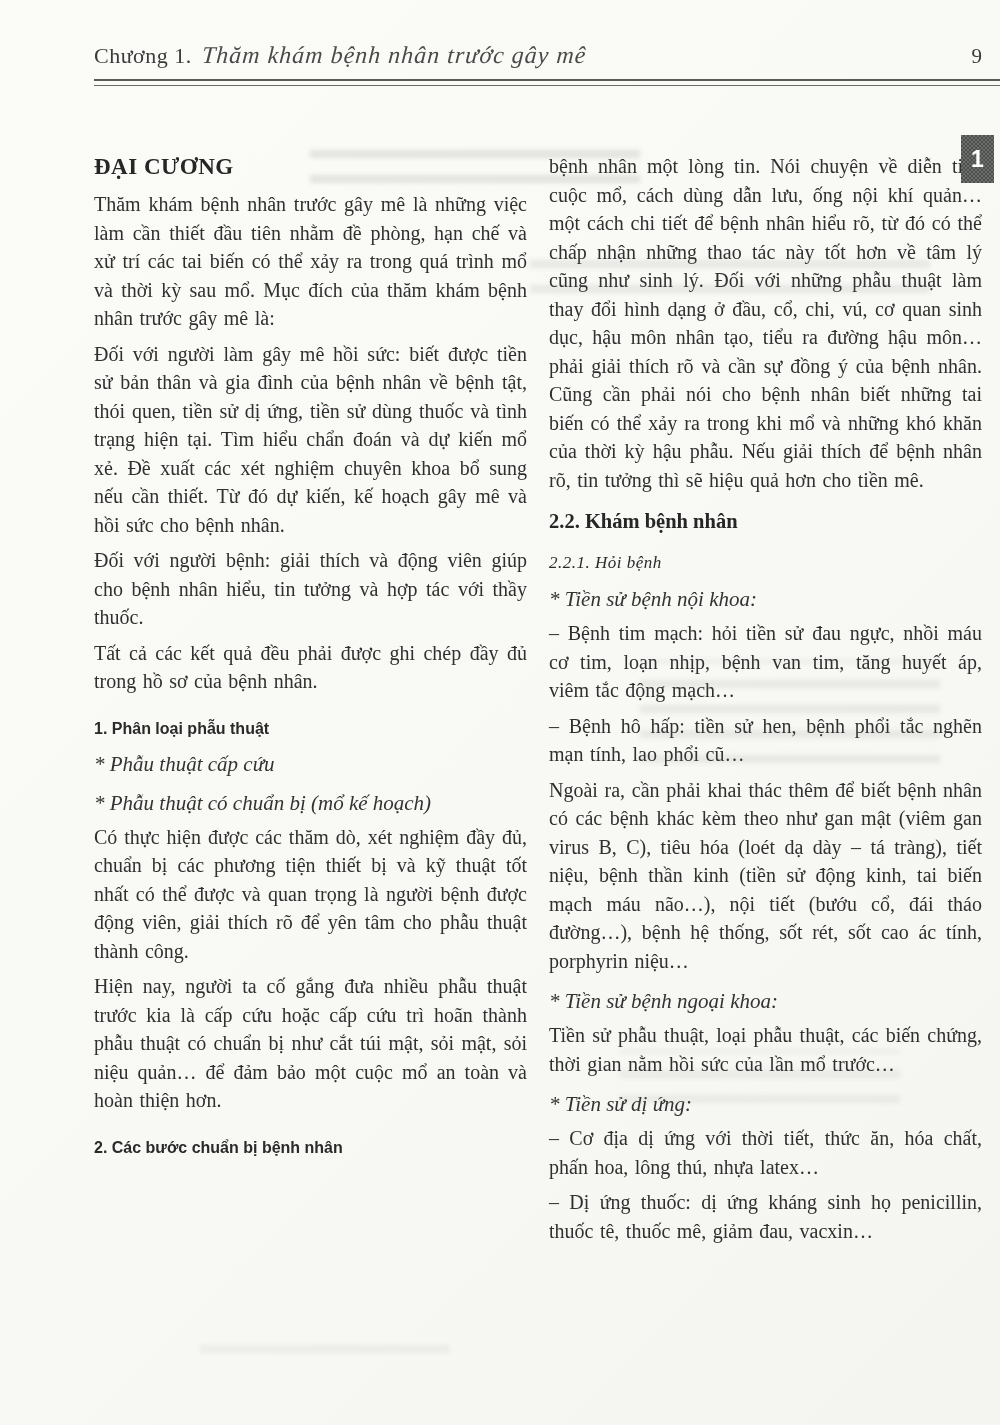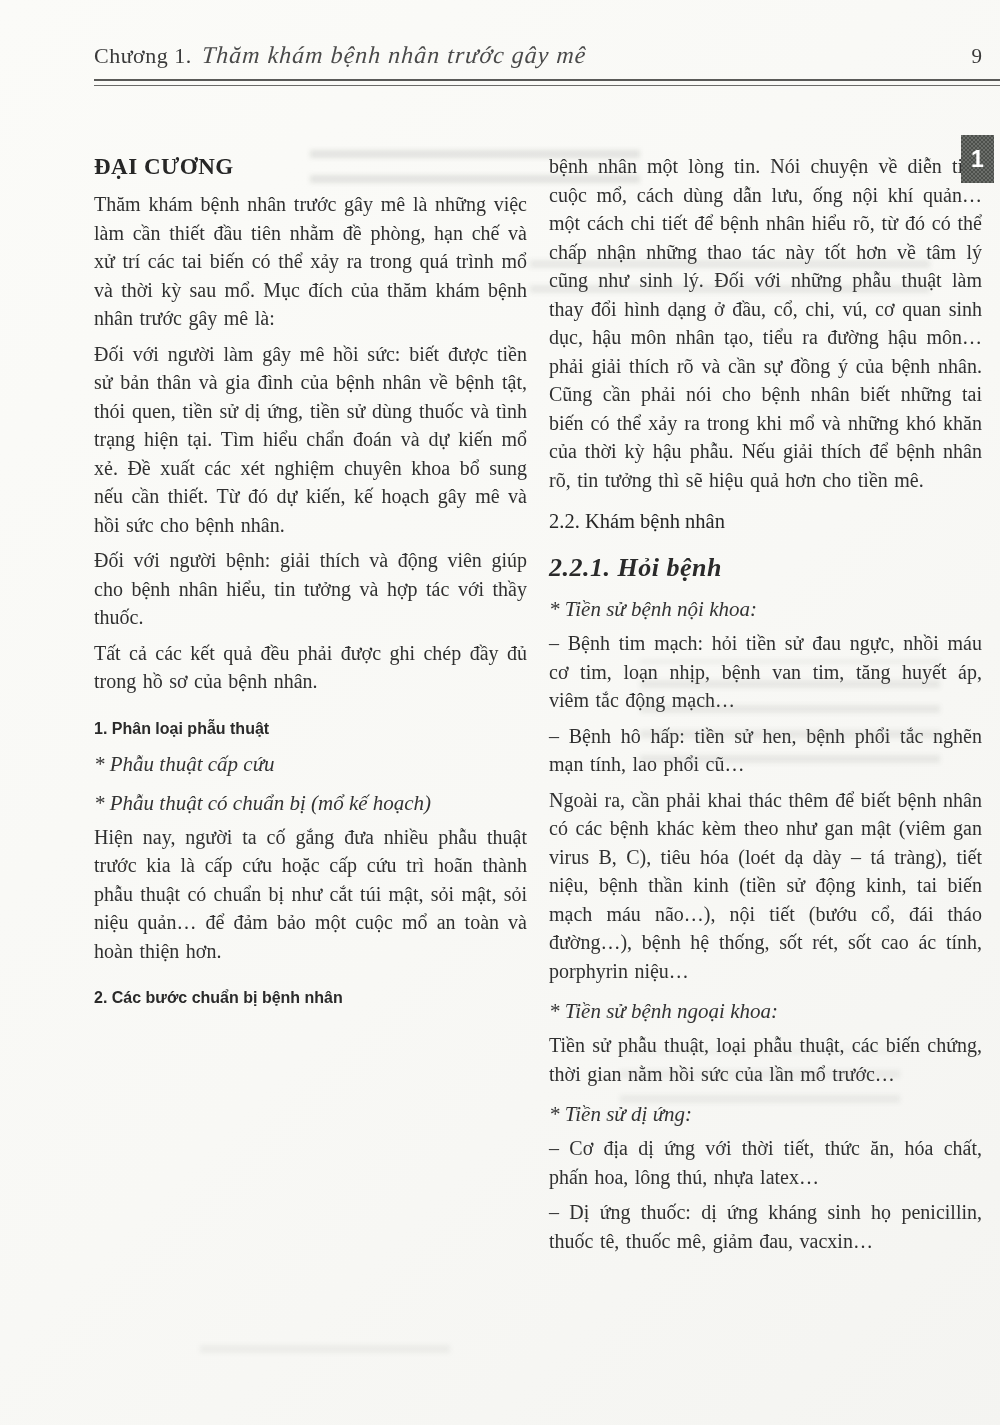--- a/index.html
+++ b/index.html
@@ -78,25 +78,25 @@
   .caps-heading{
     font-size:23px;font-weight:bold;color:#262626;
     letter-spacing:.5px;margin:2px 0 10px;
   }
   .h-sans{
     font-family:"Liberation Sans",sans-serif;
     font-size:16px;font-weight:bold;color:#2a2a2a;
     margin:24px 0 9px;
   }
   .h-serif{
-    font-size:20.5px;font-weight:normal;color:#262626;
+    font-size:20.5px;font-weight:bold;color:#262626;
     margin:16px 0 20px;
   }
   .h-serif-italic{
-    font-size:26px;font-weight:bold;font-style:italic;color:#2a2a2a;
+    font-size:17px;font-weight:normal;font-style:italic;color:#2a2a2a;
     margin:11px 0 8px;letter-spacing:.5px;
   }
   .star-italic{
     font-size:21px;font-style:italic;color:#333;
     margin:14px 0 7px;
   }
   
   .bleed{
     position:absolute;
     background:repeating-linear-gradient(
@@ -133,20 +133,21 @@
   <div class="columns">
     <div class="col">
         <div class="block caps-heading">ĐẠI CƯƠNG</div>
         <div class="block para">Thăm khám bệnh nhân trước gây mê là những việc làm cần thiết đầu tiên nhằm đề phòng, hạn chế và xử trí các tai biến có thể xảy ra trong quá trình mổ và thời kỳ sau mổ. Mục đích của thăm khám bệnh nhân trước gây mê là:</div>
         <div class="block para">Đối với người làm gây mê hồi sức: biết được tiền sử bản thân và gia đình của bệnh nhân về bệnh tật, thói quen, tiền sử dị ứng, tiền sử dùng thuốc và tình trạng hiện tại. Tìm hiểu chẩn đoán và dự kiến mổ xẻ. Đề xuất các xét nghiệm chuyên khoa bổ sung nếu cần thiết. Từ đó dự kiến, kế hoạch gây mê và hồi sức cho bệnh nhân.</div>
         <div class="block para">Đối với người bệnh: giải thích và động viên giúp cho bệnh nhân hiểu, tin tưởng và hợp tác với thầy thuốc.</div>
         <div class="block para">Tất cả các kết quả đều phải được ghi chép đầy đủ trong hồ sơ của bệnh nhân.</div>
         <div class="block h-sans">1. Phân loại phẫu thuật</div>
         <div class="block star-italic">* Phẫu thuật cấp cứu</div>
         <div class="block star-italic">* Phẫu thuật có chuẩn bị (mổ kế hoạch)</div>
+        <div class="block para">Có thực hiện được các thăm dò, xét nghiệm đầy đủ, chuẩn bị các phương tiện thiết bị và kỹ thuật tốt nhất có thể được và quan trọng là người bệnh được động viên, giải thích rõ để yên tâm cho phẫu thuật thành công.</div>
         <div class="block para">Hiện nay, người ta cố gắng đưa nhiều phẫu thuật trước kia là cấp cứu hoặc cấp cứu trì hoãn thành phẫu thuật có chuẩn bị như cắt túi mật, sỏi mật, sỏi niệu quản… để đảm bảo một cuộc mổ an toàn và hoàn thiện hơn.</div>
         <div class="block h-sans">2. Các bước chuẩn bị bệnh nhân</div>
       </div>
     <div class="col">
         <div class="block para">bệnh nhân một lòng tin. Nói chuyện về diễn tiến cuộc mổ, cách dùng dẫn lưu, ống nội khí quản… một cách chi tiết để bệnh nhân hiểu rõ, từ đó có thể chấp nhận những thao tác này tốt hơn về tâm lý cũng như sinh lý. Đối với những phẫu thuật làm thay đổi hình dạng ở đầu, cổ, chi, vú, cơ quan sinh dục, hậu môn nhân tạo, tiểu ra đường hậu môn… phải giải thích rõ và cần sự đồng ý của bệnh nhân. Cũng cần phải nói cho bệnh nhân biết những tai biến có thể xảy ra trong khi mổ và những khó khăn của thời kỳ hậu phẫu. Nếu giải thích để bệnh nhân rõ, tin tưởng thì sẽ hiệu quả hơn cho tiền mê.</div>
         <div class="block h-serif">2.2. Khám bệnh nhân</div>
         <div class="block h-serif-italic">2.2.1. Hỏi bệnh</div>
         <div class="block star-italic">* Tiền sử bệnh nội khoa:</div>
         <div class="block para">– Bệnh tim mạch: hỏi tiền sử đau ngực, nhồi máu cơ tim, loạn nhịp, bệnh van tim, tăng huyết áp, viêm tắc động mạch…</div>
         <div class="block para">– Bệnh hô hấp: tiền sử hen, bệnh phổi tắc nghẽn mạn tính, lao phổi cũ…</div>

